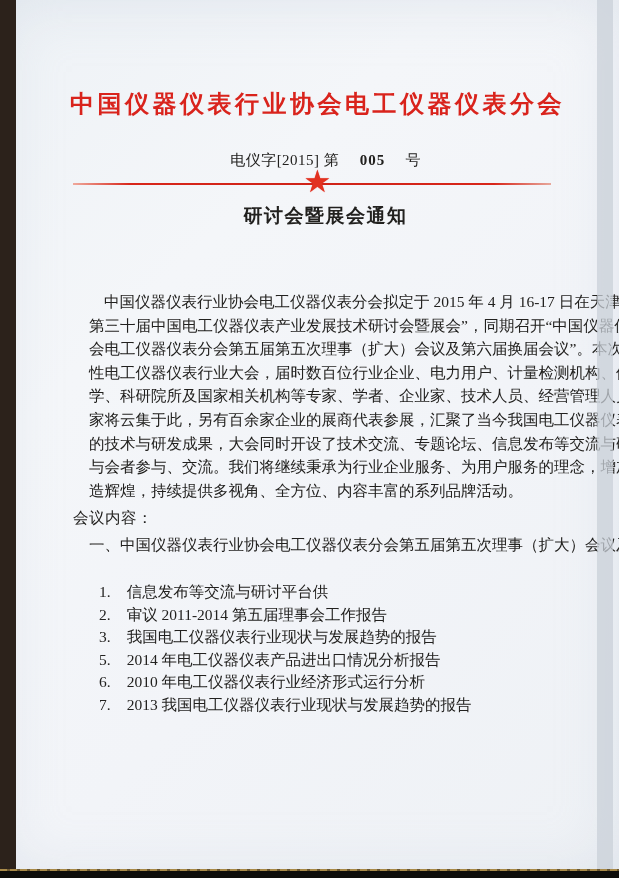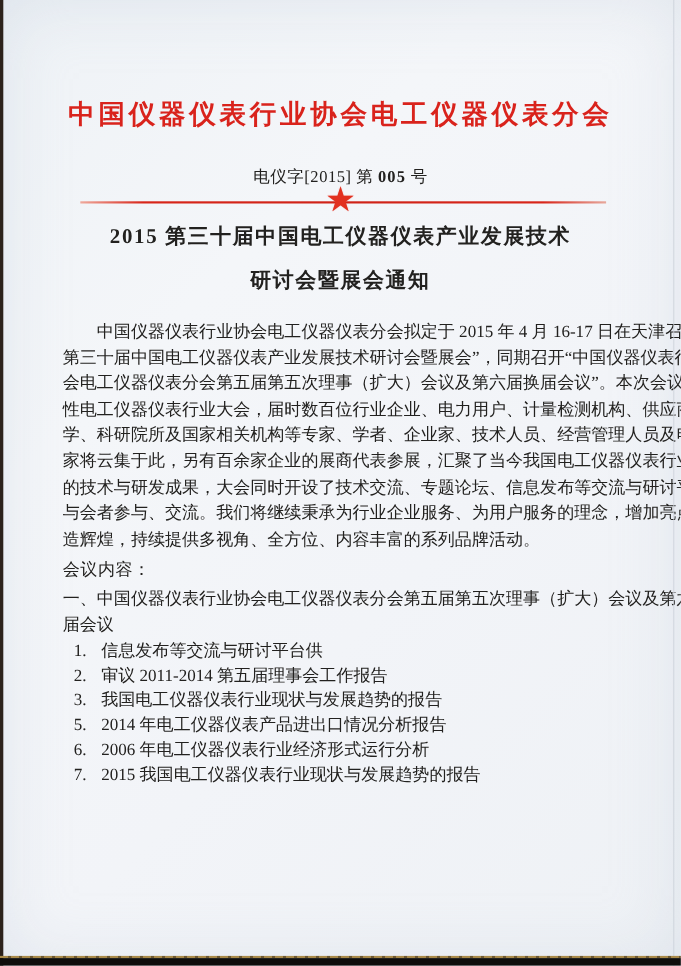--- a/index.html
+++ b/index.html
@@ -1,20 +1,20 @@
 <!DOCTYPE html>
 <html><head>
 <meta charset="utf-8">
 <style>
   :root{
     --red:#d9231c;
     --star-red:#e23120;
     --ink:#22211f;
   }
-  *{box-sizing:border-box;}
+  *{box-sizing:border-box;padding-left:16px;}
   html,body{margin:0;padding:0;}
   body{
     width:619px;height:878px;
     position:relative;
     overflow:hidden;
     background:linear-gradient(135deg,#eef2f6 0%,#f4f6f9 30%,#f2f4f8 60%,#eef1f5 100%);
     font-family:"Liberation Serif","DejaVu Serif",serif;
     color:var(--ink);
   }
   .paper-vignette{
@@ -88,48 +88,46 @@
 <div class="paper-vignette"></div>
 
 <div class="org-title center">中国仪器仪表行业协会电工仪器仪表分会</div>
 
 <div class="doc-number center"><span>电仪字[2015] 第 </span><span class="num">005</span><span> 号</span></div>
 
 <div class="red-rule"></div>
 <div class="star center">★</div>
 
 <div class="notice-title center">
-  <div>2015 第三十届中国电工仪器仪表产业发展技术</div>
   <div>研讨会暨展会通知</div>
 </div>
 
 <div class="body-paragraph">
   <div class="line indent">中国仪器仪表行业协会电工仪器仪表分会拟定于 2015 年 4 月 16-17 日在天津召开“2015</div>
   <div class="line">第三十届中国电工仪器仪表产业发展技术研讨会暨展会”，同期召开“中国仪器仪表行业协</div>
   <div class="line">会电工仪器仪表分会第五届第五次理事（扩大）会议及第六届换届会议”。本次会议为综合</div>
   <div class="line">性电工仪器仪表行业大会，届时数百位行业企业、电力用户、计量检测机构、供应商、大</div>
   <div class="line">学、科研院所及国家相关机构等专家、学者、企业家、技术人员、经营管理人员及电力专</div>
   <div class="line">家将云集于此，另有百余家企业的展商代表参展，汇聚了当今我国电工仪器仪表行业先进</div>
   <div class="line">的技术与研发成果，大会同时开设了技术交流、专题论坛、信息发布等交流与研讨平台供</div>
   <div class="line">与会者参与、交流。我们将继续秉承为行业企业服务、为用户服务的理念，增加亮点，再</div>
   <div class="line">造辉煌，持续提供多视角、全方位、内容丰富的系列品牌活动。</div>
 </div>
 
 <div class="section-heading">会议内容：</div>
 
 <div class="agenda-intro">
   <div class="line">一、中国仪器仪表行业协会电工仪器仪表分会第五届第五次理事（扩大）会议及第六届换</div>
-  <div class="line">届会议</div>
 </div>
 
 <div class="agenda-list">
   <div class="agenda-item"><span class="num">1.</span><span>信息发布等交流与研讨平台供</span></div>
   <div class="agenda-item"><span class="num">2.</span><span>审议 2011-2014  第五届理事会工作报告</span></div>
   <div class="agenda-item"><span class="num">3.</span><span>我国电工仪器仪表行业现状与发展趋势的报告</span></div>
   <div class="agenda-item"><span class="num">5.</span><span>2014 年电工仪器仪表产品进出口情况分析报告</span></div>
-  <div class="agenda-item"><span class="num">6.</span><span>2006 年电工仪器仪表行业经济形式运行分析</span></div>
-  <div class="agenda-item"><span class="num">7.</span><span>2015 我国电工仪器仪表行业现状与发展趋势的报告</span></div>
+  <div class="agenda-item"><span class="num">6.</span><span>2010 年电工仪器仪表行业经济形式运行分析</span></div>
+  <div class="agenda-item"><span class="num">7.</span><span>2013 我国电工仪器仪表行业现状与发展趋势的报告</span></div>
 </div>
 
 <div class="edge-right-line"></div>
 <div class="edge-left"></div>
 <div class="edge-bottom-tan"></div>
 <div class="edge-bottom-black"></div>
 
 </body></html>

